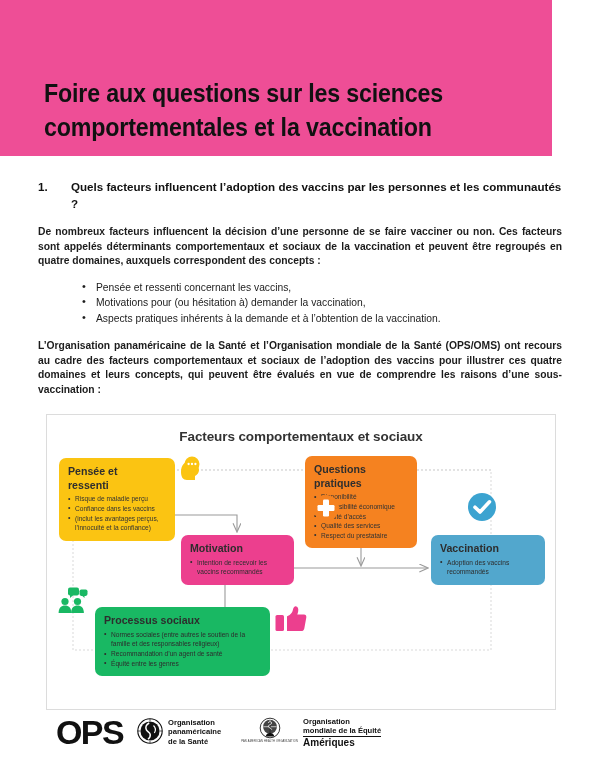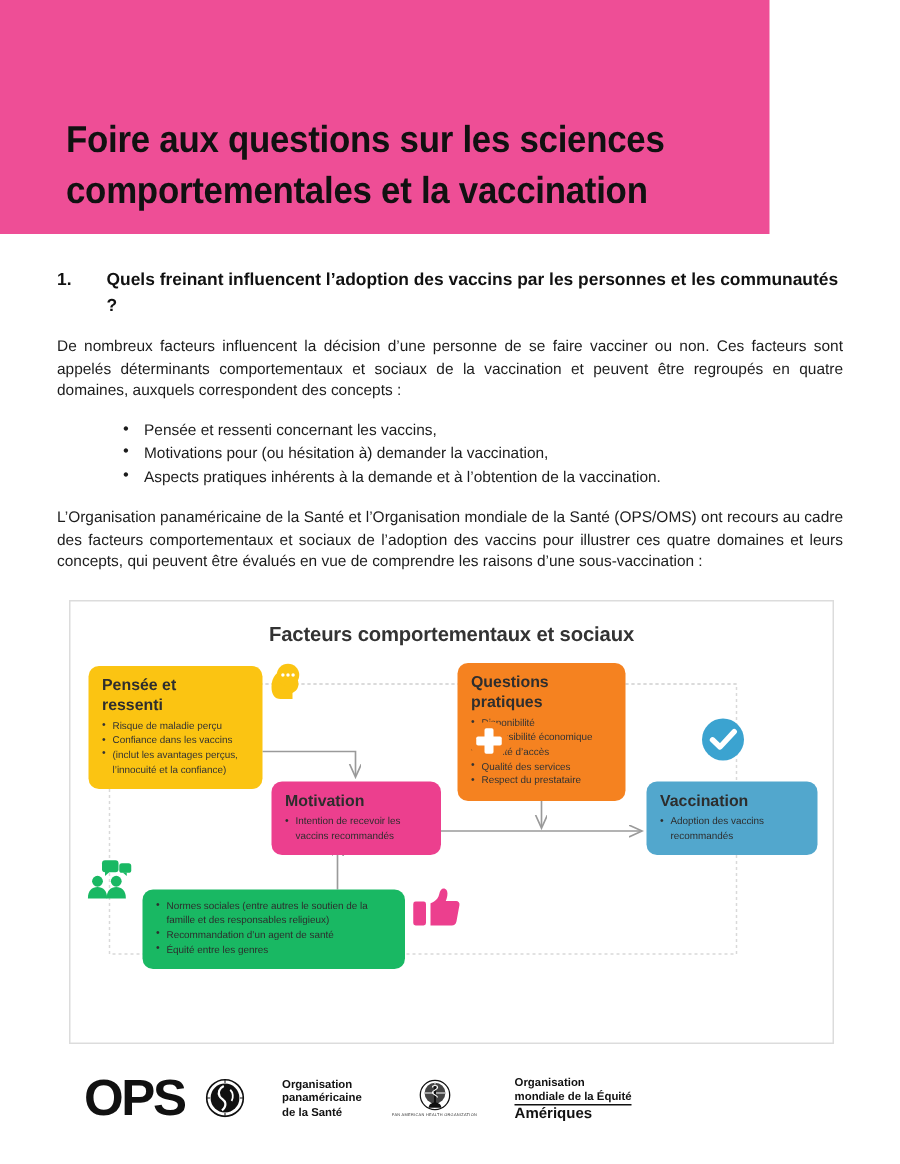--- a/index.html
+++ b/index.html
@@ -14,21 +14,21 @@
     overflow: hidden;
     font-family: "Liberation Sans", sans-serif;
     color: #1a1a1a;
     position: relative;
   }
 
   
   .header-banner {
     background: #ee4e96;
     height: 156px;
-    width: 513px;
+    width: 552px;
     box-sizing: border-box;
     padding: 0 44px;
     display: flex;
     flex-direction: column;
     justify-content: flex-end;
     padding-bottom: 12px;
   }
   .header-title-line {
     font-family: "Liberation Sans", sans-serif;
     font-weight: bold;
@@ -68,20 +68,21 @@
     color: #111;
     flex: 1;
   }
 
   p.body-text {
     font-size: 10.3px;
     line-height: 14.6px;
     text-align: justify;
     margin: 13px 0 0 0;
     color: #1c1c1c;
+    font-weight: bold;
   }
 
   ul.bullets {
     margin: 11px 0 0 0;
     padding: 0 0 0 44px;
     list-style: none;
   }
   ul.bullets li {
     font-size: 10.3px;
     line-height: 15.4px;
@@ -195,23 +196,21 @@
   .ops-word {
     font-weight: bold;
     font-size: 34px;
     letter-spacing: -1.6px;
     color: #111;
     font-family: "Liberation Sans", sans-serif;
     line-height: 34px;
   }
   .logo-group {
     display: flex;
-    align-items: center;
     margin-left: 14px;
-    gap: 20px;
   }
   .logo-group.second { margin-left: 20px; }
   .logo-text {
     margin-left: 5px;
     font-size: 7.6px;
     line-height: 9.2px;
     font-weight: bold;
     color: #111;
   }
   .logo-text .rule {
@@ -238,21 +237,21 @@
 
 <div class="header-banner">
   <div class="header-title-line">Foire aux questions sur les sciences</div>
   <div class="header-title-line">comportementales et la vaccination</div>
 </div>
 
 <div class="content">
 
   <div class="question-block">
     <div class="question-number">1.</div>
-    <div class="question-text">Quels freinant influencent l’adoption des vaccins par les personnes et les communautés ?</div>
+    <div class="question-text">Quels facteurs influencent l’adoption des vaccins par les personnes et les communautés ?</div>
   </div>
 
   <p class="body-text">De nombreux facteurs influencent la décision d’une personne de se faire vacciner ou non. Ces facteurs sont appelés déterminants comportementaux et sociaux de la vaccination et peuvent être regroupés en quatre domaines, auxquels correspondent des concepts :</p>
 
   <ul class="bullets">
     <li>Pensée et ressenti concernant les vaccins,</li>
     <li>Motivations pour (ou hésitation à) demander la vaccination,</li>
     <li>Aspects pratiques inhérents à la demande et à l’obtention de la vaccination.</li>
   </ul>
 
@@ -317,20 +316,21 @@
       </div>
 
       <div class="node node-vaccination">
         <div class="node-title">Vaccination</div>
         <ul>
           <li>Adoption des vaccins recommandés</li>
         </ul>
       </div>
 
       <div class="node node-processus">
+        <div class="node-title">Processus sociaux</div>
         <ul>
           <li>Normes sociales (entre autres le soutien de la famille et des responsables religieux)</li>
           <li>Recommandation d’un agent de santé</li>
           <li>Équité entre les genres</li>
         </ul>
       </div>
 
       <div class="icon-wrap icon-head">
         <svg width="26" height="26" viewBox="0 0 26 26">
           <path d="M4 17 C4 10 8 6 13 6 C18 6 22 10 22 15 C22 18 20 20 18 21 L18 25 L10 25 C6 25 4 22 4 17 Z" fill="#fbc412"></path>

